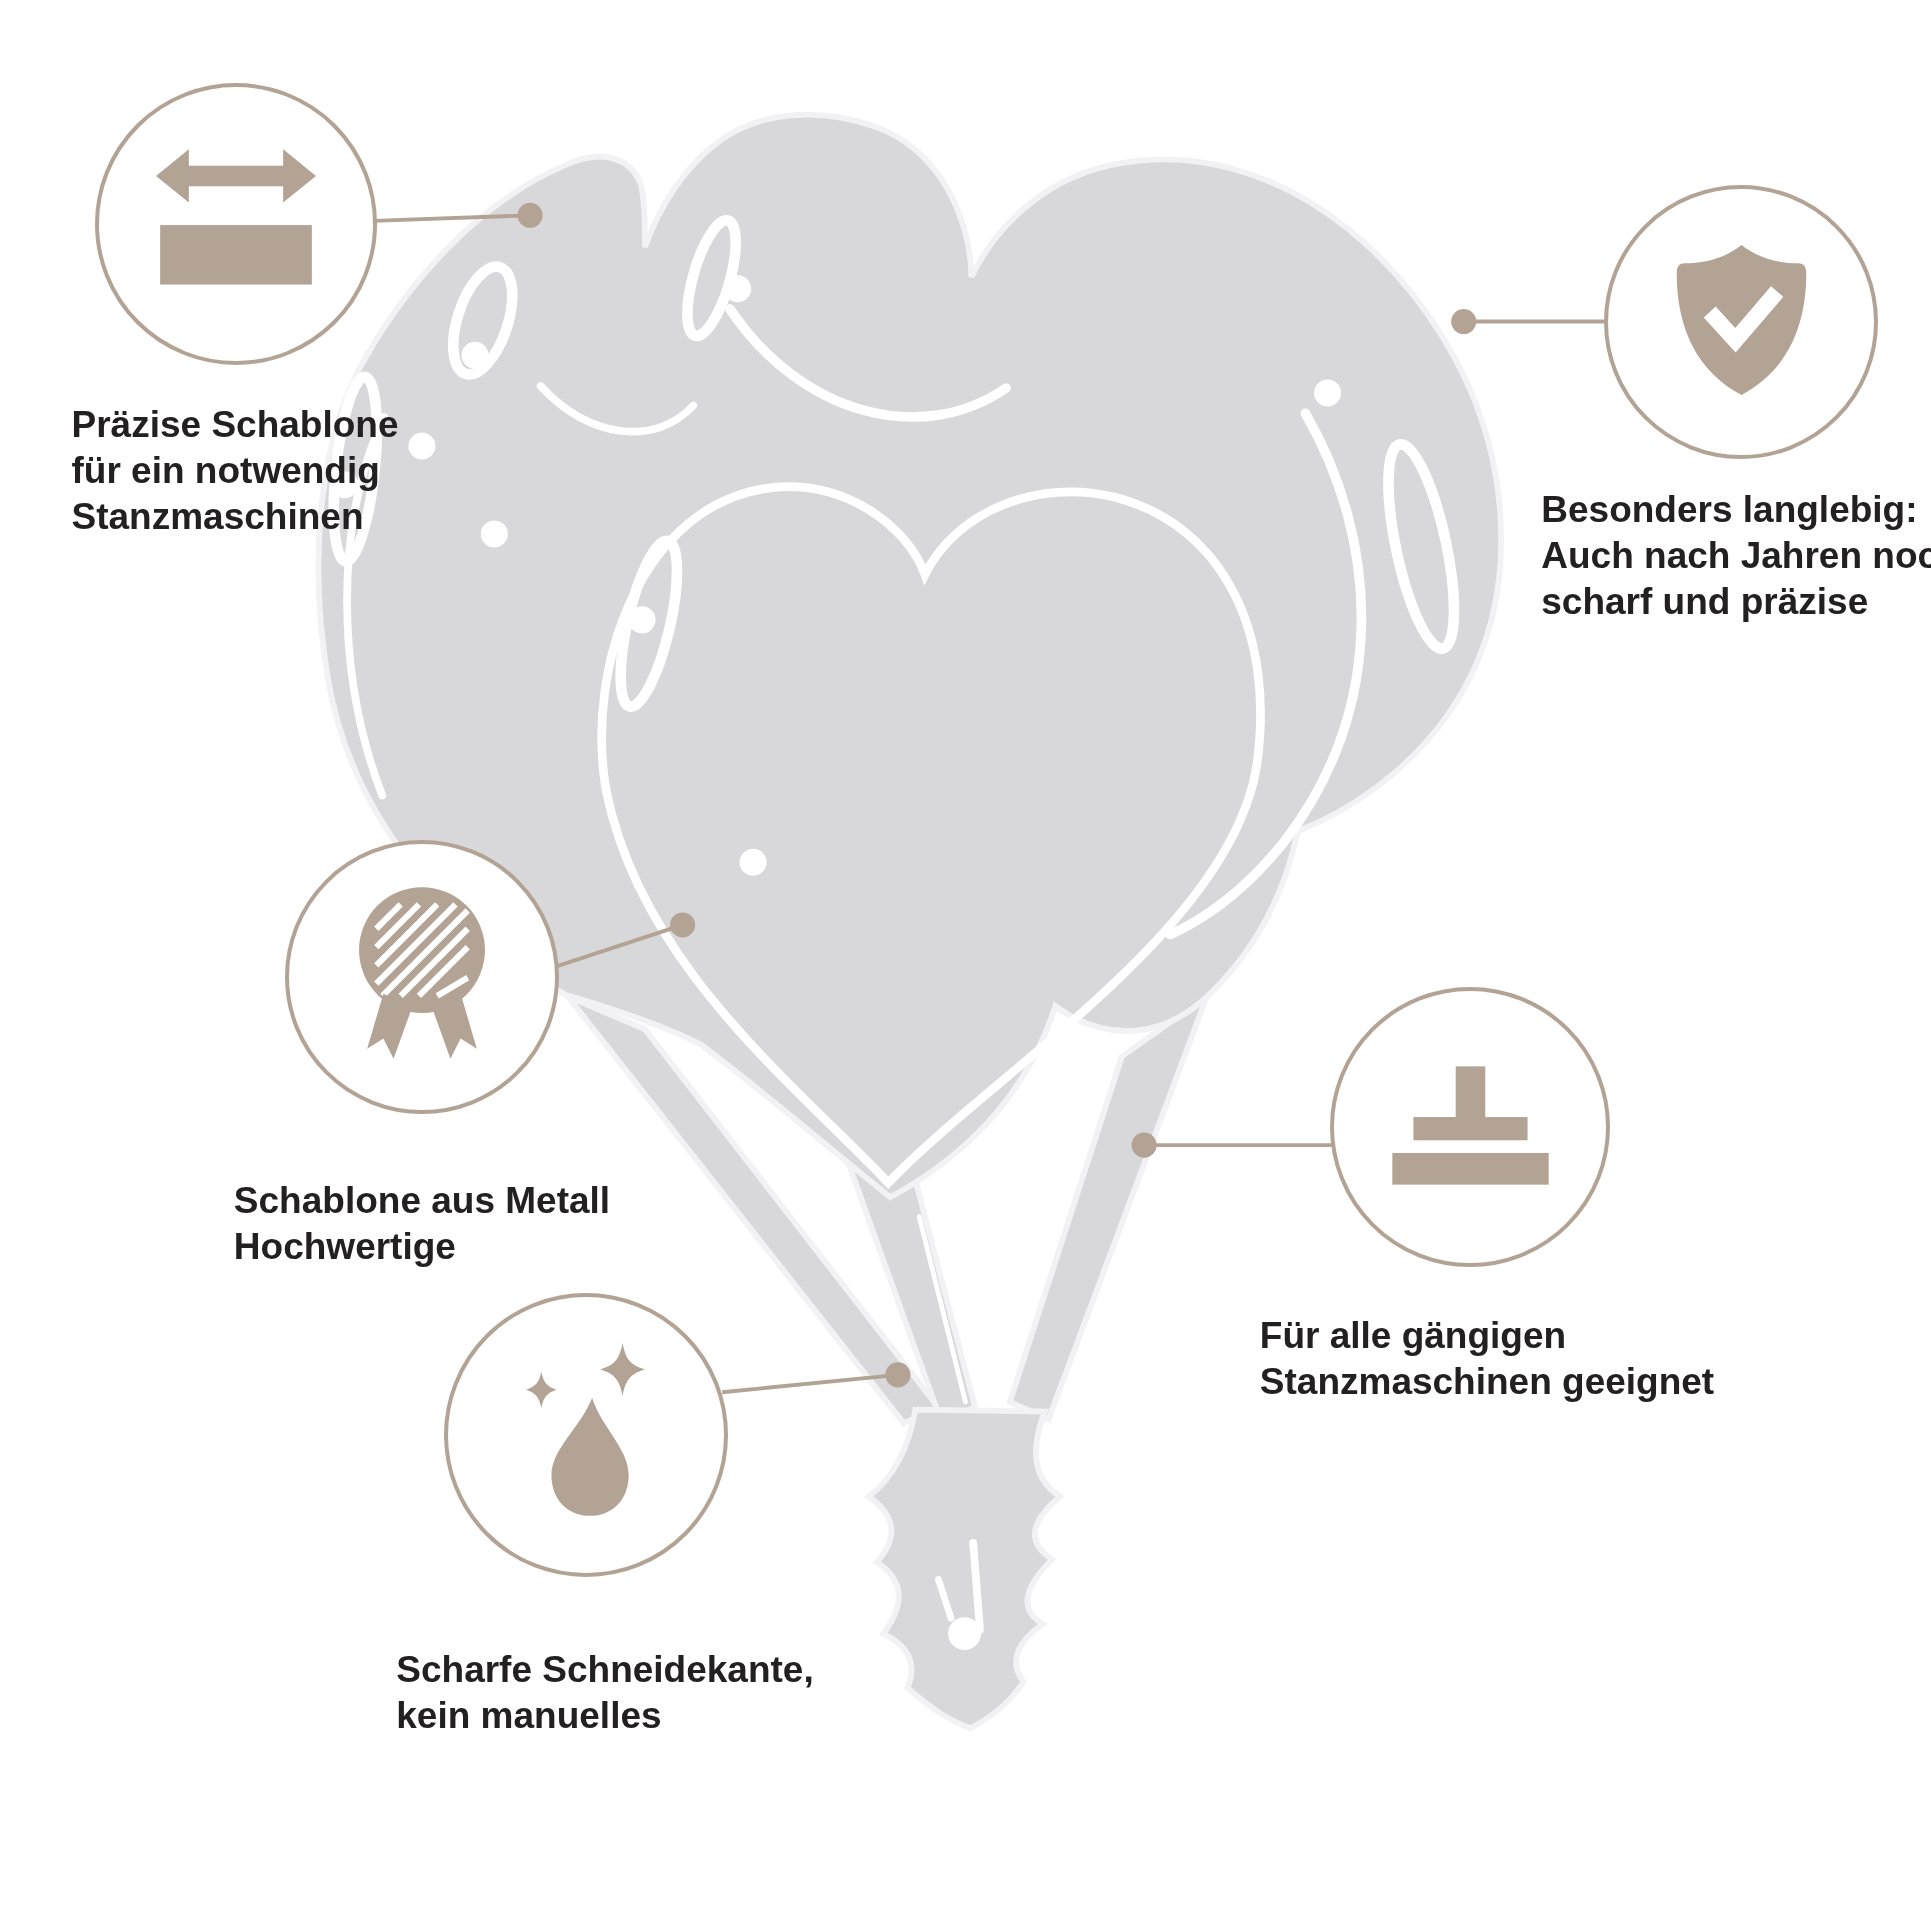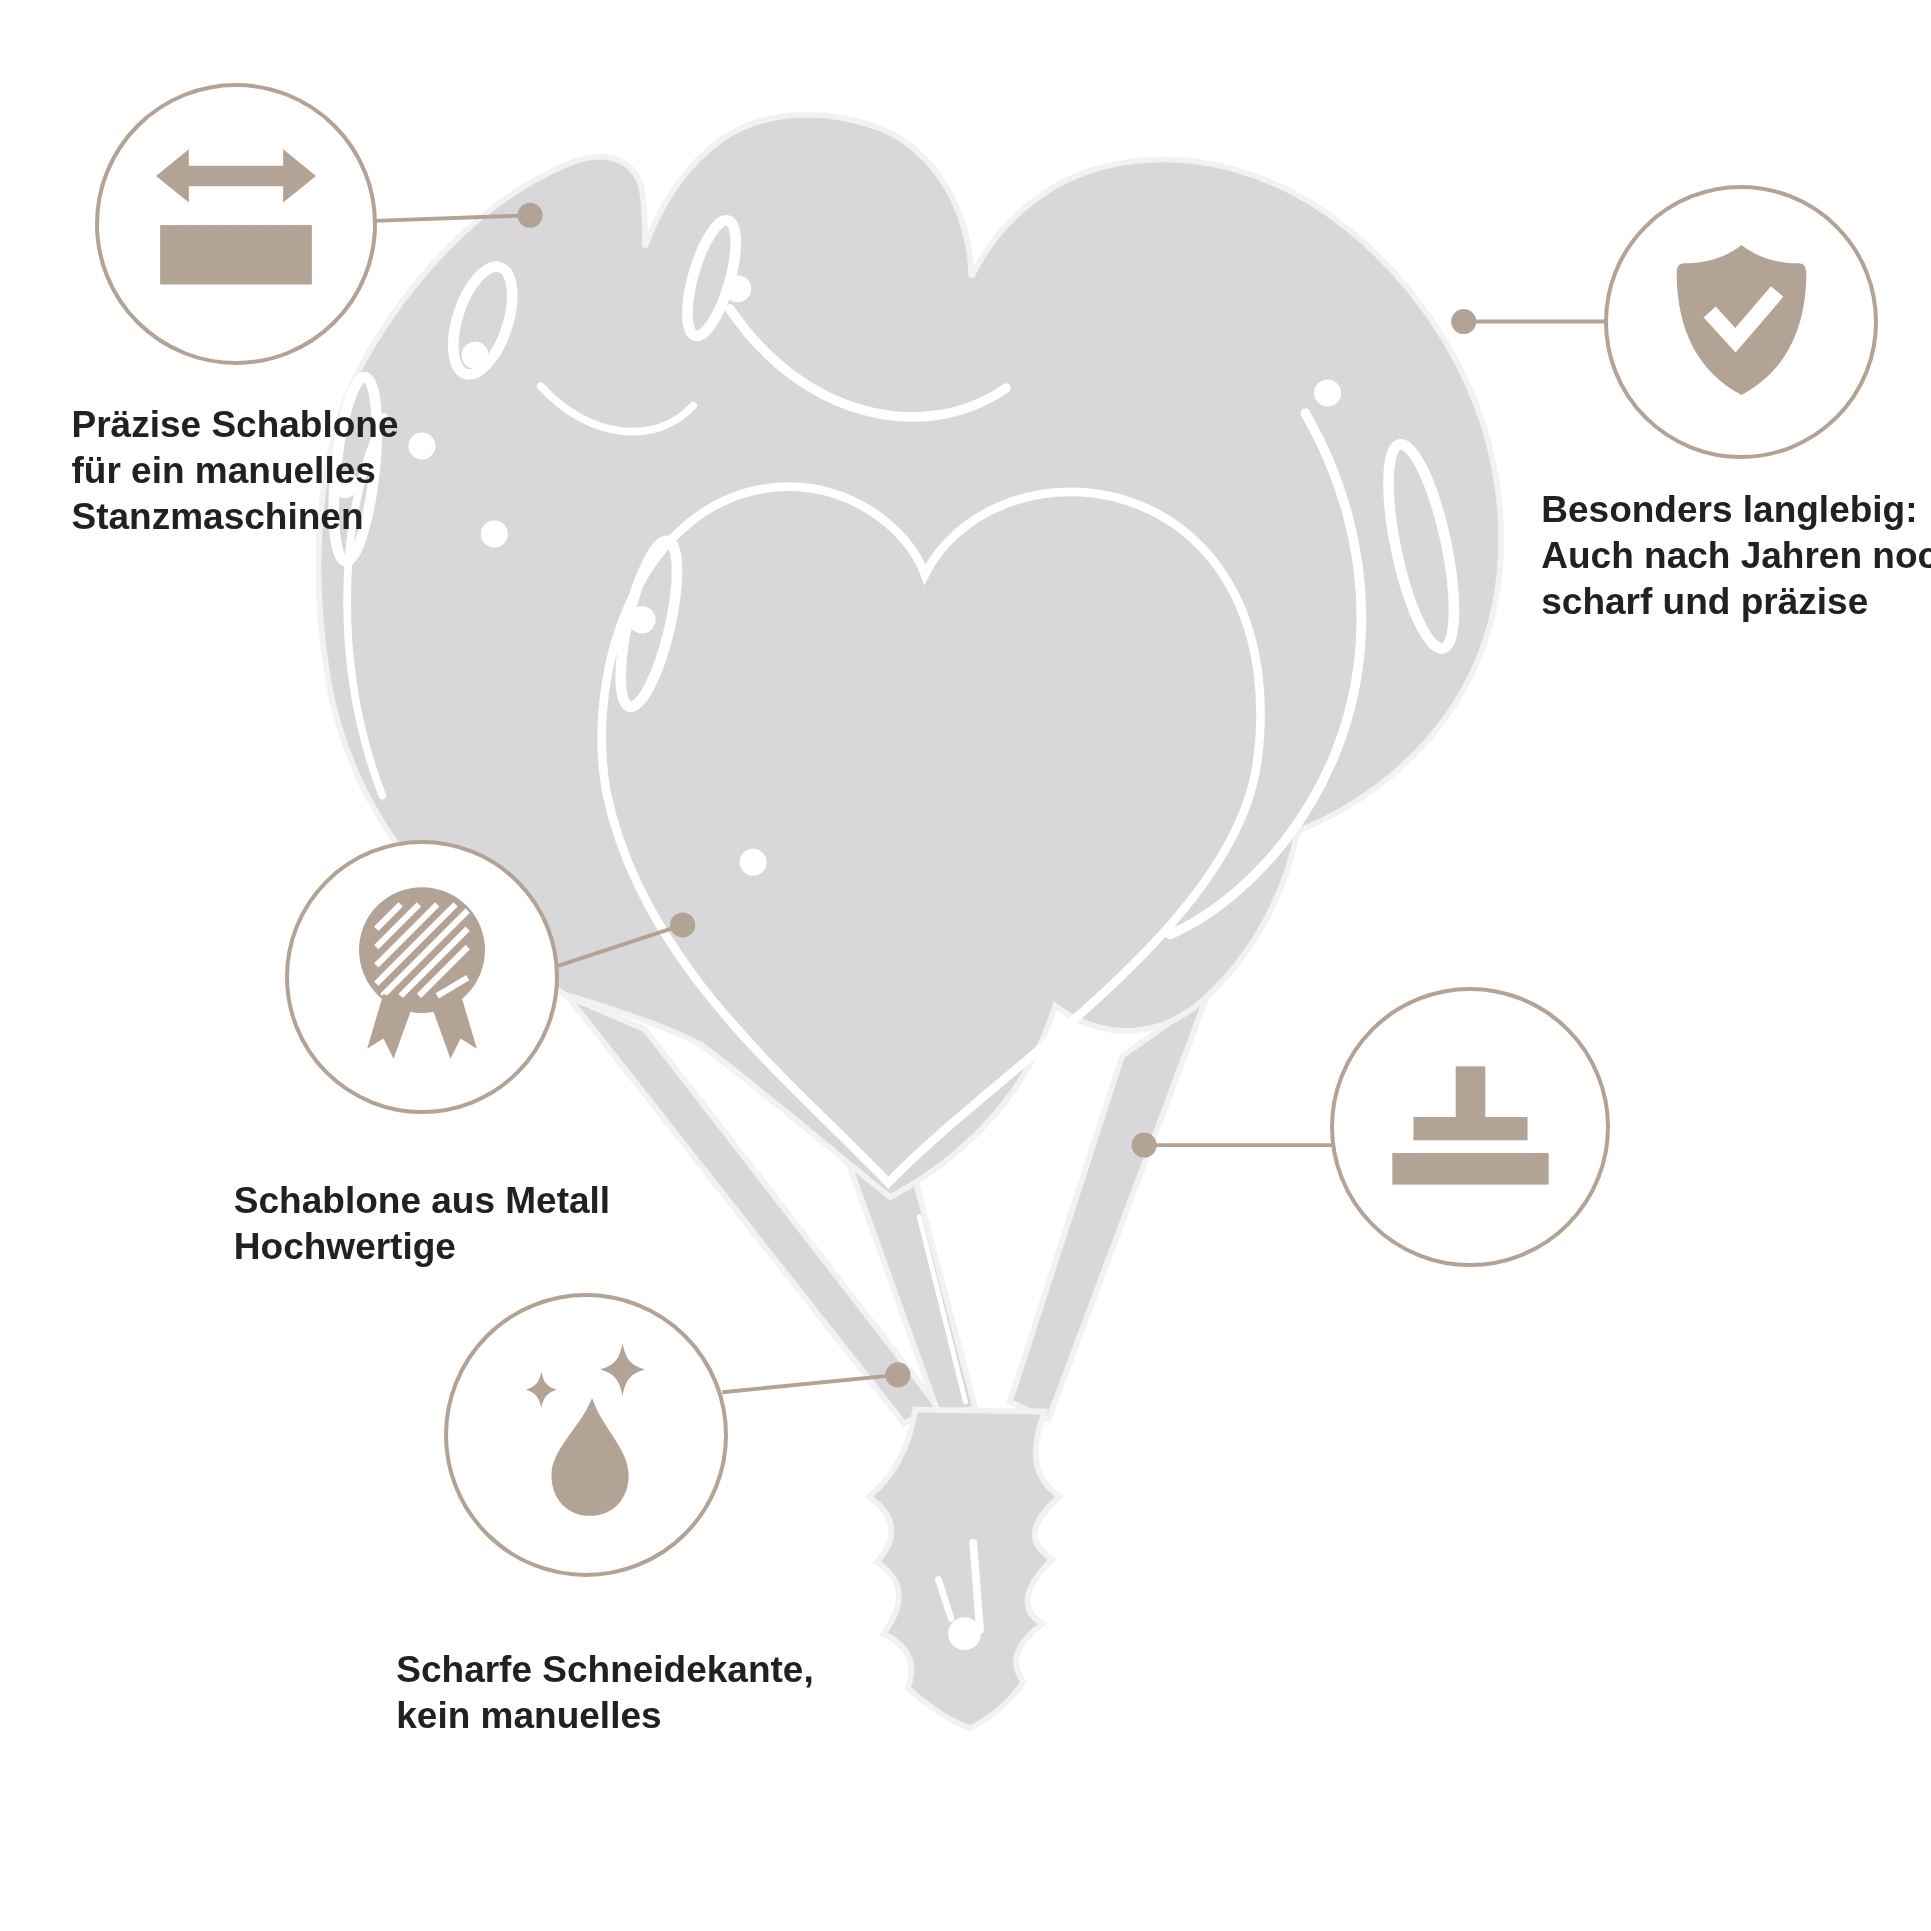--- a/index.html
+++ b/index.html
@@ -155,21 +155,21 @@
   <div class="callout-circle c1">
     <span>
       <svg width="164" height="154" viewBox="0 0 160 150" fill="currentColor">
         <path d="M2 30 L34 4 V20 H126 V4 L158 30 L126 56 V40 H34 V56 Z"></path>
         <rect x="6" y="78" width="148" height="58"></rect>
       </svg>
     </span>
   </div>
   <div class="feature-text t1">
     <div>Präzise Schablone</div>
-    <div>für ein manuelles</div>
+    <div>für ein notwendig</div>
     <div>Stanzmaschinen</div>
   </div>
 
   <div class="callout-circle c2">
     <span>
       <svg width="145" height="162" viewBox="0 0 140 160" fill="currentColor">
         <path d="M70 6 C85 18 105 24 126 24 C132 24 134 28 134 34 C134 90 112 132 70 154 C28 132 6 90 6 34 C6 28 8 24 14 24 C35 24 55 18 70 6 Z"></path>
         <path d="M44 78 L64 100 L100 58" fill="none" stroke="#ffffff" stroke-width="16" stroke-linecap="square"></path>
       </svg>
     </span>
@@ -220,15 +220,19 @@
 
   <div class="callout-circle c5">
     <span>
       <svg width="169" height="127" viewBox="0 0 160 120" fill="currentColor">
         <rect x="66" y="4" width="28" height="52"></rect>
         <rect x="26" y="52" width="108" height="22"></rect>
         <rect x="6" y="86" width="148" height="30"></rect>
       </svg>
     </span>
   </div>
+  <div class="feature-text t5">
+    <div>Für alle gängigen</div>
+    <div>Stanzmaschinen geeignet</div>
+  </div>
 
 </div>
 
 
 </body></html>

